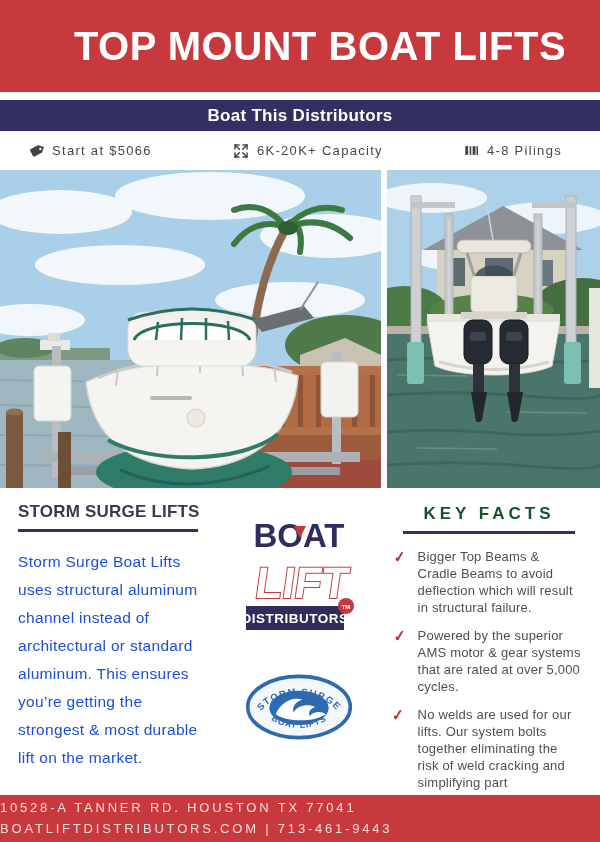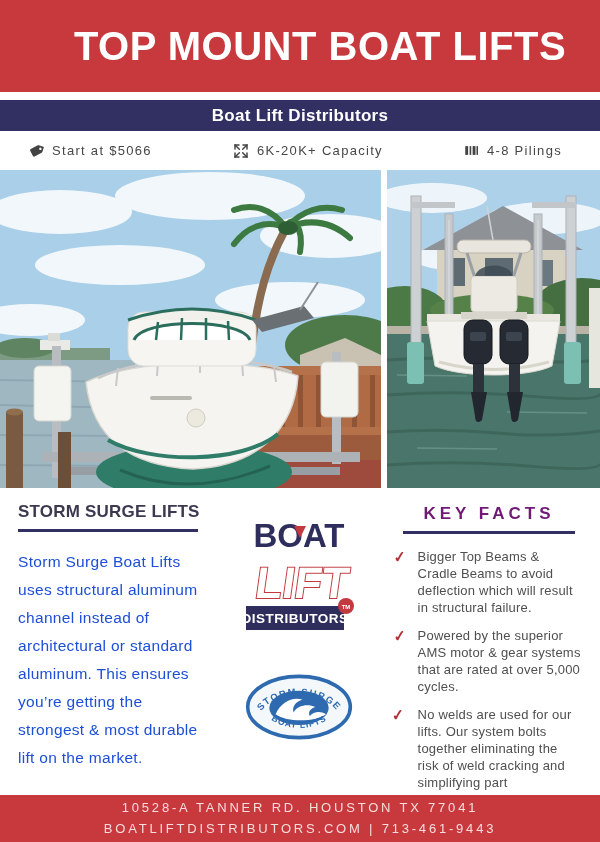--- a/index.html
+++ b/index.html
@@ -33,45 +33,45 @@
   .col-left h2 { font-size:17px; font-weight:bold; color:#3A394F; letter-spacing:0.2px; margin-top:2px; }
   .rule { height:3px; background:#323062; border:none; }
   .rule-left { width:180px; margin:7px 0 16px 0; }
   .para { font-size:15.5px; line-height:28px; color:#1d4ed8; letter-spacing:0.3px; width:194px; }
 
   .col-mid { width:170px; display:flex; flex-direction:column; align-items:center;gap:10px; }
   .bld-logo { margin-top:14px; }
   .storm-logo { margin-top:26px; }
 
   .col-right { flex:1; padding-left:12px; }
-  .col-right h2 { font-size:17px; font-weight:bold; color:#701a75; letter-spacing:4px; text-align:center; margin-top:4px; }
+  .col-right h2 { font-size:17px; font-weight:bold; color:#14532d; letter-spacing:4px; text-align:center; margin-top:4px; }
   .rule-right { width:172px; margin:7px auto 14px auto; }
   .facts { list-style:none; }
   .fact { display:flex; gap:9px; margin-bottom:11px; }
   .check { color:#B23338; font-weight:bold; font-size:15px; line-height:17px; transform:rotate(-6deg); }
   .fact-text { font-size:13px; line-height:17px; color:#4f4f4f; letter-spacing:0.2px; }
 
   
   .footer { position:absolute; left:0; bottom:0; width:600px; height:47px; background:#C8393E;
-            display:flex; flex-direction:column; align-items:center; justify-content:center; gap:1px; }
+            display:flex; flex-direction:column; align-items:flex-start; justify-content:center; gap:1px; }
   .footer div { color:#f6dcdc; font-size:13px; letter-spacing:2.8px; line-height:20px; }
 </style>
 </head>
 <body>
 
 <div class="flyer">
 
   <div class="header">
     <h1>TOP MOUNT BOAT LIFTS</h1>
   </div>
 
   <div class="gap"></div>
 
   <div class="brandbar">
-    <span>Boat Lift Distributors</span>
+    <span>Boat This Distributors</span>
   </div>
 
   <div class="features">
     <div class="feature">
       <span>
         <svg width="16" height="16" viewBox="0 0 24 24">
             <g transform="rotate(18 12 12)">
               <path d="M13.4 2.5 H20.5 a1 1 0 0 1 1 1 V10.6 a2 2 0 0 1 -.59 1.41 L12.5 20.4 a2 2 0 0 1 -2.83 0 L3.6 14.33 a2 2 0 0 1 0 -2.83 L12 3.1 a2 2 0 0 1 1.4 -.6 Z" fill="#434343"></path>
               <circle cx="17.2" cy="6.8" r="1.8" fill="#ffffff"></circle>
             </g>

